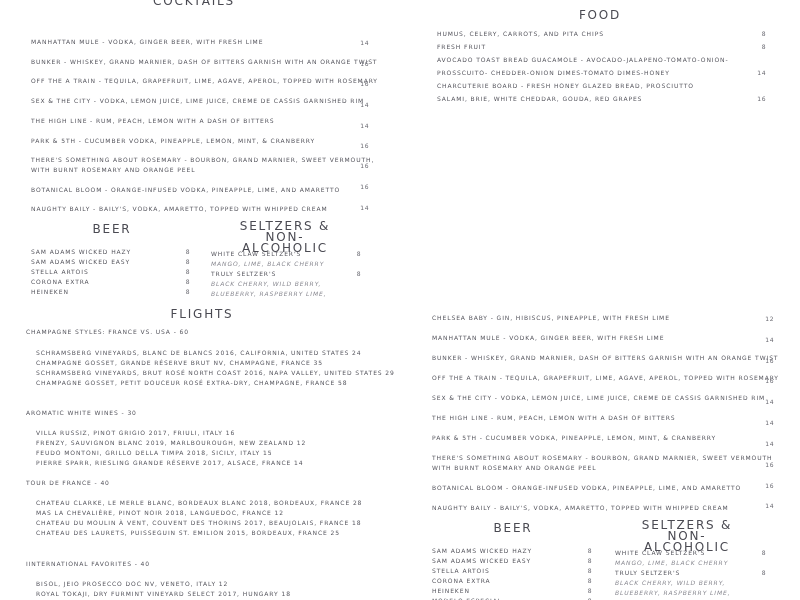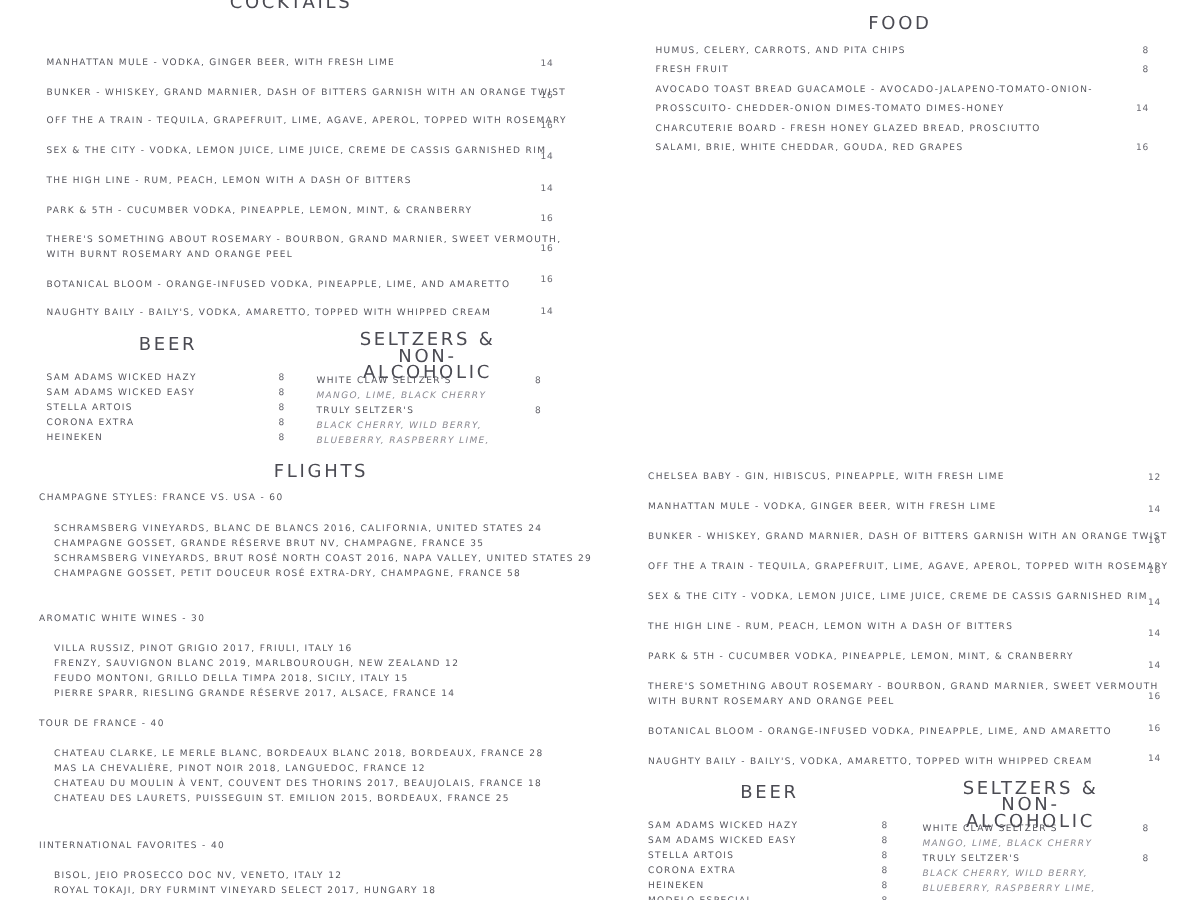--- a/index.html
+++ b/index.html
@@ -68,21 +68,21 @@
 <div>
   <div class="abs sub" style="left:211px; top:250px;">WHITE CLAW SELTZER'S</div>
   <div class="abs price" style="left:347px; top:250px;">8</div>
   <div class="abs ital" style="left:211px; top:260px;">MANGO, LIME, BLACK CHERRY</div>
   <div class="abs sub" style="left:211px; top:270px;">TRULY SELTZER'S</div>
   <div class="abs price" style="left:347px; top:270px;">8</div>
   <div class="abs ital" style="left:211px; top:280px;">BLACK CHERRY, WILD BERRY,</div>
   <div class="abs ital" style="left:211px; top:290px;">BLUEBERRY, RASPBERRY LIME,</div>
 </div>
 
-<div class="abs heading" style="left:164px; top:307px; width:100px;">FLIGHTS</div>
+<div class="abs heading" style="left:152px; top:307px; width:100px;">FLIGHTS</div>
 
 <div>
   <div class="abs sub" style="left:26px; top:328px;">CHAMPAGNE STYLES: FRANCE VS. USA - 60</div>
   <div class="abs sub" style="left:36px; top:349px;">SCHRAMSBERG VINEYARDS, BLANC DE BLANCS 2016, CALIFORNIA, UNITED STATES 24</div>
   <div class="abs sub" style="left:36px; top:359px;">CHAMPAGNE GOSSET, GRANDE RÉSERVE BRUT NV, CHAMPAGNE, FRANCE 35</div>
   <div class="abs sub" style="left:36px; top:369px;">SCHRAMSBERG VINEYARDS, BRUT ROSÉ NORTH COAST 2016, NAPA VALLEY, UNITED STATES 29</div>
   <div class="abs sub" style="left:36px; top:379px;">CHAMPAGNE GOSSET, PETIT DOUCEUR ROSÉ EXTRA-DRY, CHAMPAGNE, FRANCE 58</div>
 
   <div class="abs sub" style="left:26px; top:409px;">AROMATIC WHITE WINES - 30</div>
   <div class="abs sub" style="left:36px; top:429px;">VILLA RUSSIZ, PINOT GRIGIO 2017, FRIULI, ITALY 16</div>

